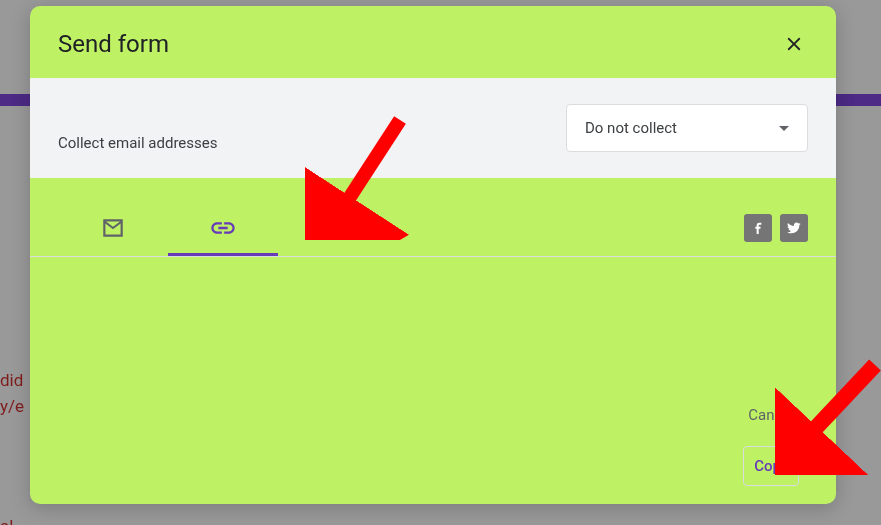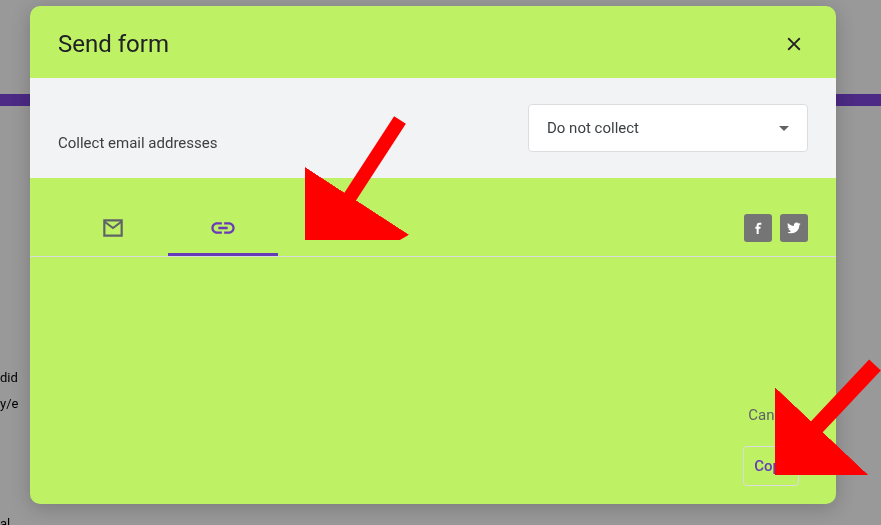--- a/index.html
+++ b/index.html
@@ -26,22 +26,22 @@
     .backdrop-stripe {
       position: absolute;
       top: 94px;
       left: 0;
       width: 100%;
       height: 12px;
       background: #4c2a85;
     }
     .backdrop-text {
       position: absolute;
-      color: #000000;
-      font-size: 13px;
+      color: #7f1d1d;
+      font-size: 17px;
       left: 0;
     }
     .dialog {
       position: absolute;
       top: 6px;
       left: 30px;
       width: 806px;
       height: 498px;
       background: #bef264;
       border-radius: 10px;
@@ -75,21 +75,21 @@
     }
     .collect-label {
       font-size: 15px;
       color: #3c4043;
     }
     .collect-dropdown {
       background: #fff;
       border: 1px solid #dadce0;
       border-radius: 4px;
       padding: 14px 18px;
-      width: 280px;
+      width: 242px;
       display: flex;
       justify-content: space-between;
       align-items: center;
       cursor: pointer;
       font-size: 15px;
       color: #3c4043;
     }
     .dropdown-arrow {
       width: 0;
       height: 0;

